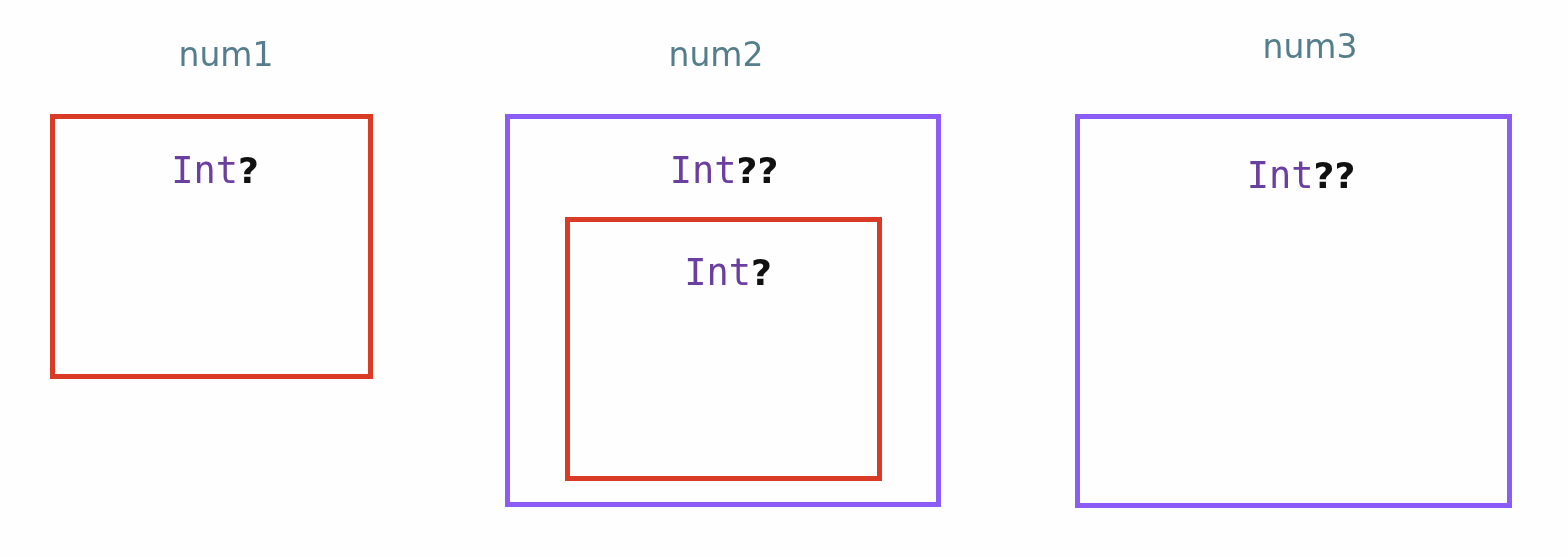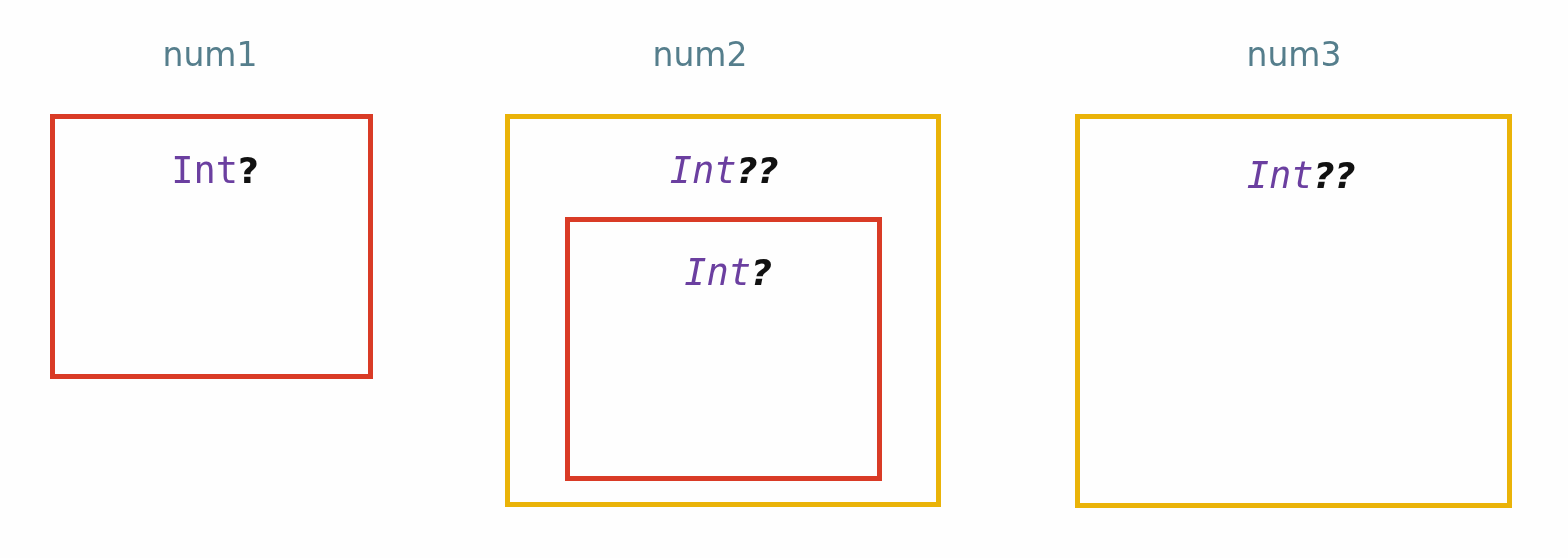--- a/index.html
+++ b/index.html
@@ -24,32 +24,32 @@
     font-family: "DejaVu Sans", sans-serif;
     font-size: 33px;
     font-weight: 400;
     letter-spacing: 0px;
     color: #557e8c;
     white-space: nowrap;
     text-align: center;
     transform: translateX(-50%);
     line-height: 1;
     user-select: none;
+    margin-left: 16px;
   }
   .box {
     position: absolute;
     background: transparent;
     box-sizing: border-box;
   }
   .box-red {
     border: 5px solid #d93b26;
   }
   .box-green {
-    border: 5px solid #eab308;
-    font-style: italic;
+    border: 5px solid #8b5cf6;
   }
   .type-label {
     position: absolute;
     font-family: "DejaVu Sans Mono", monospace;
     font-size: 37px;
     font-weight: 400;
     white-space: nowrap;
     transform: translateX(-50%);
     line-height: 1;
     user-select: none;
@@ -78,19 +78,19 @@
   <div class="group-title" style="left:700px; top:38px;">num2</div>
 
   <div class="box box-green" style="left:505px; top:114px; width:436px; height:393px;">
     <div class="type-label" style="left:214px; top:33px;"><span class="type-base">Int</span><span class="type-marks">??</span></div>
 
     <div class="box box-red" style="left:55px; top:98px; width:317px; height:264px;">
       <div class="type-label" style="left:158px; top:32px;"><span class="type-base">Int</span><span class="type-marks">?</span></div>
     </div>
   </div>
 
-  <div class="group-title" style="left:1294px; top:38px;">num3</div>
+  <div class="group-title" style="left:1294px; top:30px;">num3</div>
 
   <div class="box box-green" style="left:1075px; top:114px; width:437px; height:394px;">
     <div class="type-label" style="left:221px; top:38px;"><span class="type-base">Int</span><span class="type-marks">??</span></div>
   </div>
 
 </div>
 
 </body></html>

